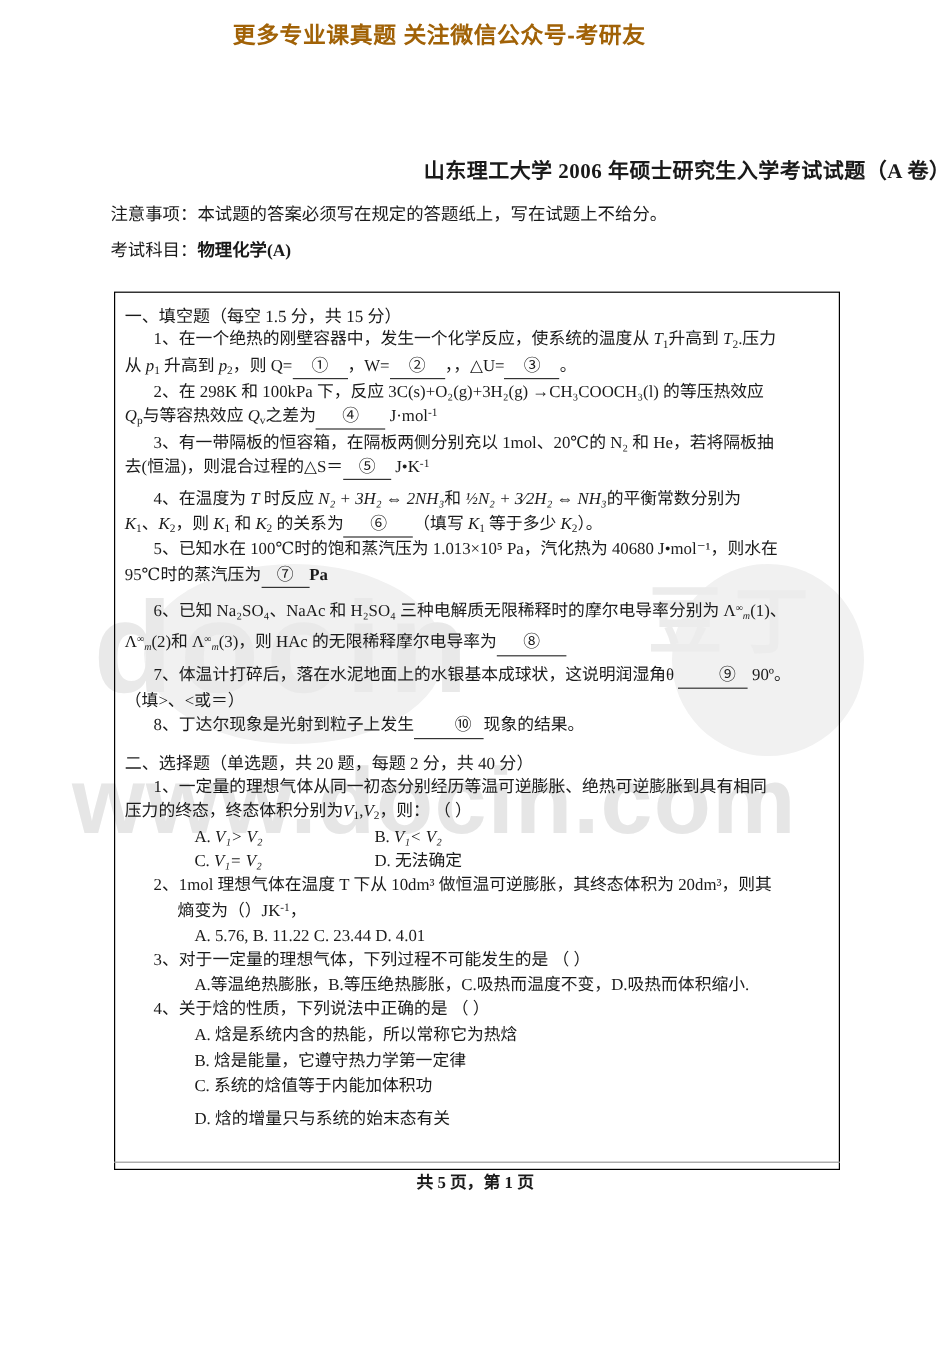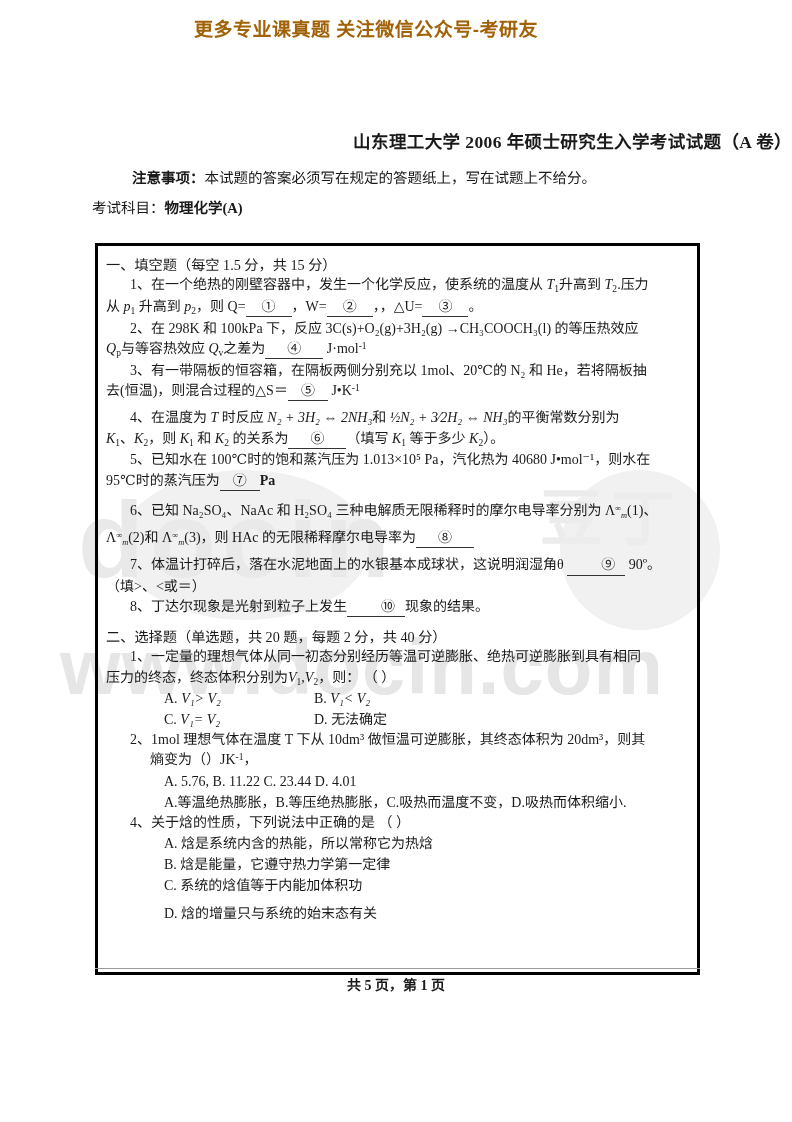--- a/index.html
+++ b/index.html
@@ -98,38 +98,38 @@
     letter-spacing: 0.4px;
     white-space: nowrap;
   }
   .notice {
     position: absolute;
     top: 166px;
     left: 92px;
     font-size: 14.5px;
     white-space: nowrap;
   }
-  .notice b { font-weight: bold; margin-left: 40px; }
+  .notice b { font-weight: normal; }
   .subject {
     position: absolute;
     top: 196px;
     left: 92px;
     font-size: 14.5px;
     white-space: nowrap;
   }
   .subject .val { font-weight: bold; }
 
   
   .exam-box {
     position: absolute;
     left: 95px;
     top: 243px;
     width: 605px;
     height: 732px;
-    border: 3px solid #000000;
+    border: 1px solid #000000;
     box-sizing: border-box;
     padding: 6px 10px 0 8px;
     background: transparent;
   }
 
   .sec-head {
     font-size: 14.2px;
     margin: 2px 0 1px 0;
     white-space: nowrap;
   }
@@ -259,20 +259,21 @@
         <div class="opt-row"><span class="c2"><span>A.</span> <i class="v">V₁&gt; V₂</i></span><span><span>B.</span> <i class="v">V₁&lt; V₂</i></span></div>
         <div class="opt-row"><span class="c2"><span>C.</span> <i class="v">V₁= V₂</i></span><span><span>D.</span> <span>无法确定</span></span></div>
       </div>
 
       <div class="q">2、1mol 理想气体在温度 T 下从 10dm³ 做恒温可逆膨胀，其终态体积为 20dm³，则其</div>
       <div class="q cont" style="text-indent:44px"><span>熵变为（）JK</span><sup>-1</sup><span>，</span></div>
       <div class="opt-list">
           <div class="oline">A. 5.76,   B. 11.22   C. 23.44   D. 4.01</div>
         </div>
 
+      <div class="q">3、对于一定量的理想气体，下列过程不可能发生的是  （ ）</div>
       <div class="opt-list">
           <div class="oline">A.等温绝热膨胀，B.等压绝热膨胀，C.吸热而温度不变，D.吸热而体积缩小.</div>
         </div>
 
       <div class="q">4、关于焓的性质，下列说法中正确的是  （ ）</div>
       <div class="opt-list">
         <div class="oline">A. 焓是系统内含的热能，所以常称它为热焓</div>
         <div class="oline">B. 焓是能量，它遵守热力学第一定律</div>
         <div class="oline">C. 系统的焓值等于内能加体积功</div>
         <div style="height:7px"></div>

